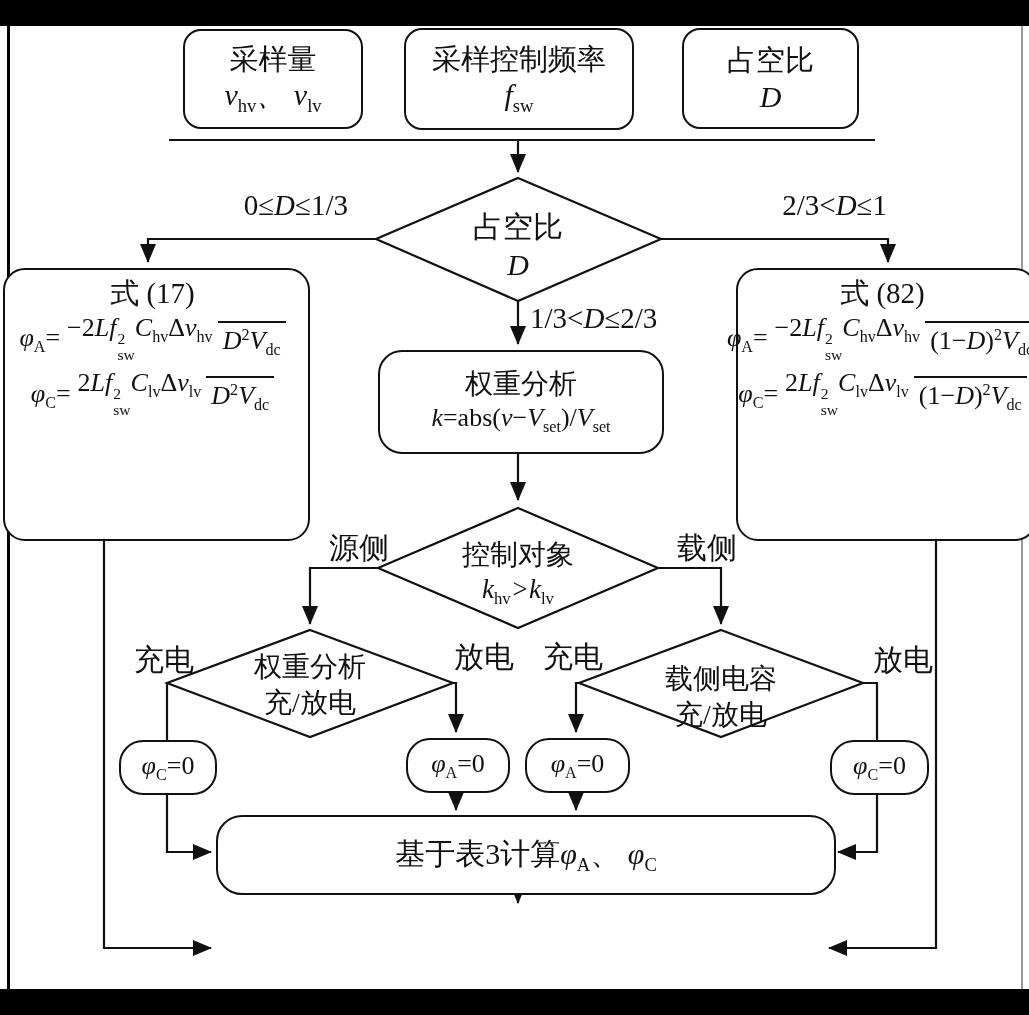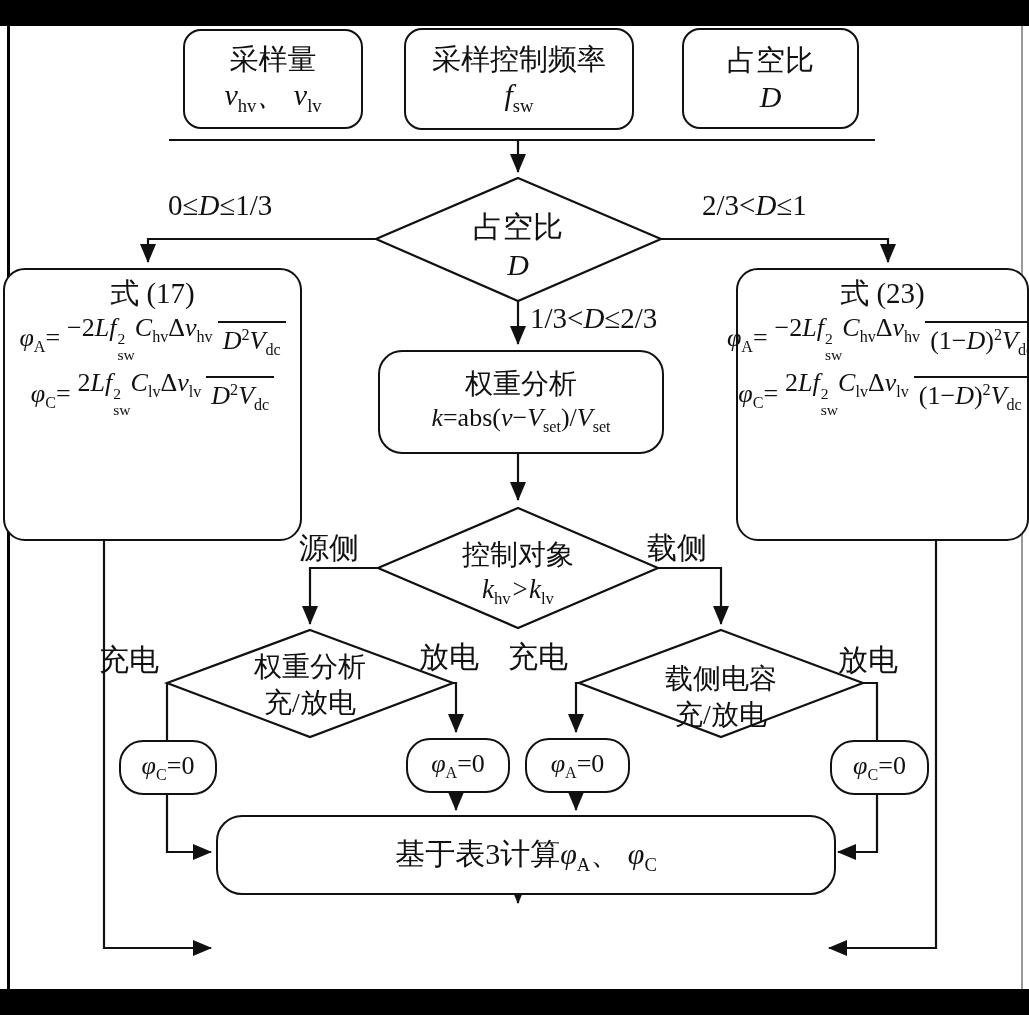--- a/index.html
+++ b/index.html
@@ -5,30 +5,30 @@
   html,body{margin:0;padding:0;background:#444;}
   #stage{position:relative;width:1029px;height:1015px;background:#ffffff;overflow:hidden;
          font-family:"Liberation Serif","DejaVu Serif",serif;color:#111;}
   .bar{position:absolute;background:#000;}
   .edge{position:absolute;}
   svg.wires{position:absolute;left:0;top:0;z-index:1;}
   .node{position:absolute;z-index:2;background:#fff;border:2.5px solid #111;border-radius:18px;
         display:flex;flex-direction:column;align-items:center;justify-content:center;text-align:center;}
   .node .t{font-size:29px;line-height:1.25;white-space:nowrap;}
   .node .v{font-size:30px;font-style:italic;line-height:1.2;white-space:nowrap;}
-  .lbl{position:absolute;z-index:3;font-size:29px;text-align:left;white-space:nowrap;line-height:1.1;}
+  .lbl{position:absolute;z-index:3;font-size:29px;text-align:right;white-space:nowrap;line-height:1.1;}
   .dtext{position:absolute;z-index:3;text-align:center;white-space:nowrap;}
   .dtext .l1{font-size:28px;line-height:1.3;}
   .dtext .l2{font-size:27px;line-height:1.25;}
   sub{font-size:0.62em;font-style:normal;vertical-align:-0.35em;letter-spacing:0;}
   sup{font-size:0.62em;font-style:normal;vertical-align:0.55em;}
   i{font-style:italic;}
   .ss{display:inline-flex;flex-direction:column;align-items:flex-start;vertical-align:-0.5em;
       font-size:0.60em;line-height:1.05;font-style:normal;margin-left:1px;}
-  .eqbox{padding:4px 2px 2px 2px;border-radius:22px;justify-content:flex-start;}
+  .eqbox{padding:4px 10px 2px 2px;border-radius:22px;justify-content:flex-start;}
   .eqbox .ttl{font-size:29px;line-height:1.2;margin:2px 0 0 0;}
   .eqrow{display:flex;align-items:center;justify-content:center;font-size:26px;margin-top:2px;}
   .eqrow .lhs{margin-right:2px;white-space:nowrap;}
   .frac{display:inline-flex;flex-direction:row;align-items:center;vertical-align:middle;}
   .frac .num{padding:0 5px 3px 5px;white-space:nowrap;}
   .frac .den{border-top:2.5px solid #111;padding:3px 5px 0 5px;white-space:nowrap;}
   .pill{border-radius:24px;}
   .pill .v2{font-size:26px;white-space:nowrap;}
   .wide{border-radius:26px;}
   .wide .v3{font-size:30px;white-space:nowrap;}
@@ -119,21 +119,21 @@
           <span class="num">2<i>Lf</i><span class="ss">
               <span>2</span>
               <span>sw</span>
             </span><i>C</i><sub>lv</sub>Δ<i>v</i><sub>lv</sub></span>
           <span class="den"><i>D</i><sup>2</sup><i>V</i><sub>dc</sub></span>
         </span>
     </div>
   </div>
 
   <div class="node eqbox" style="left:736px;top:268px;width:285px;height:263px;">
-    <div class="ttl">式 (23)</div>
+    <div class="ttl">式 (82)</div>
     <div class="eqrow">
       <span class="lhs"><i>φ</i><sub>A</sub>=</span>
       <span class="frac">
           <span class="num">−2<i>Lf</i><span class="ss">
               <span>2</span>
               <span>sw</span>
             </span><i>C</i><sub>hv</sub>Δ<i>v</i><sub>hv</sub></span>
           <span class="den">(1−<i>D</i>)<sup>2</sup><i>V</i><sub>dc</sub></span>
         </span>
     </div>

